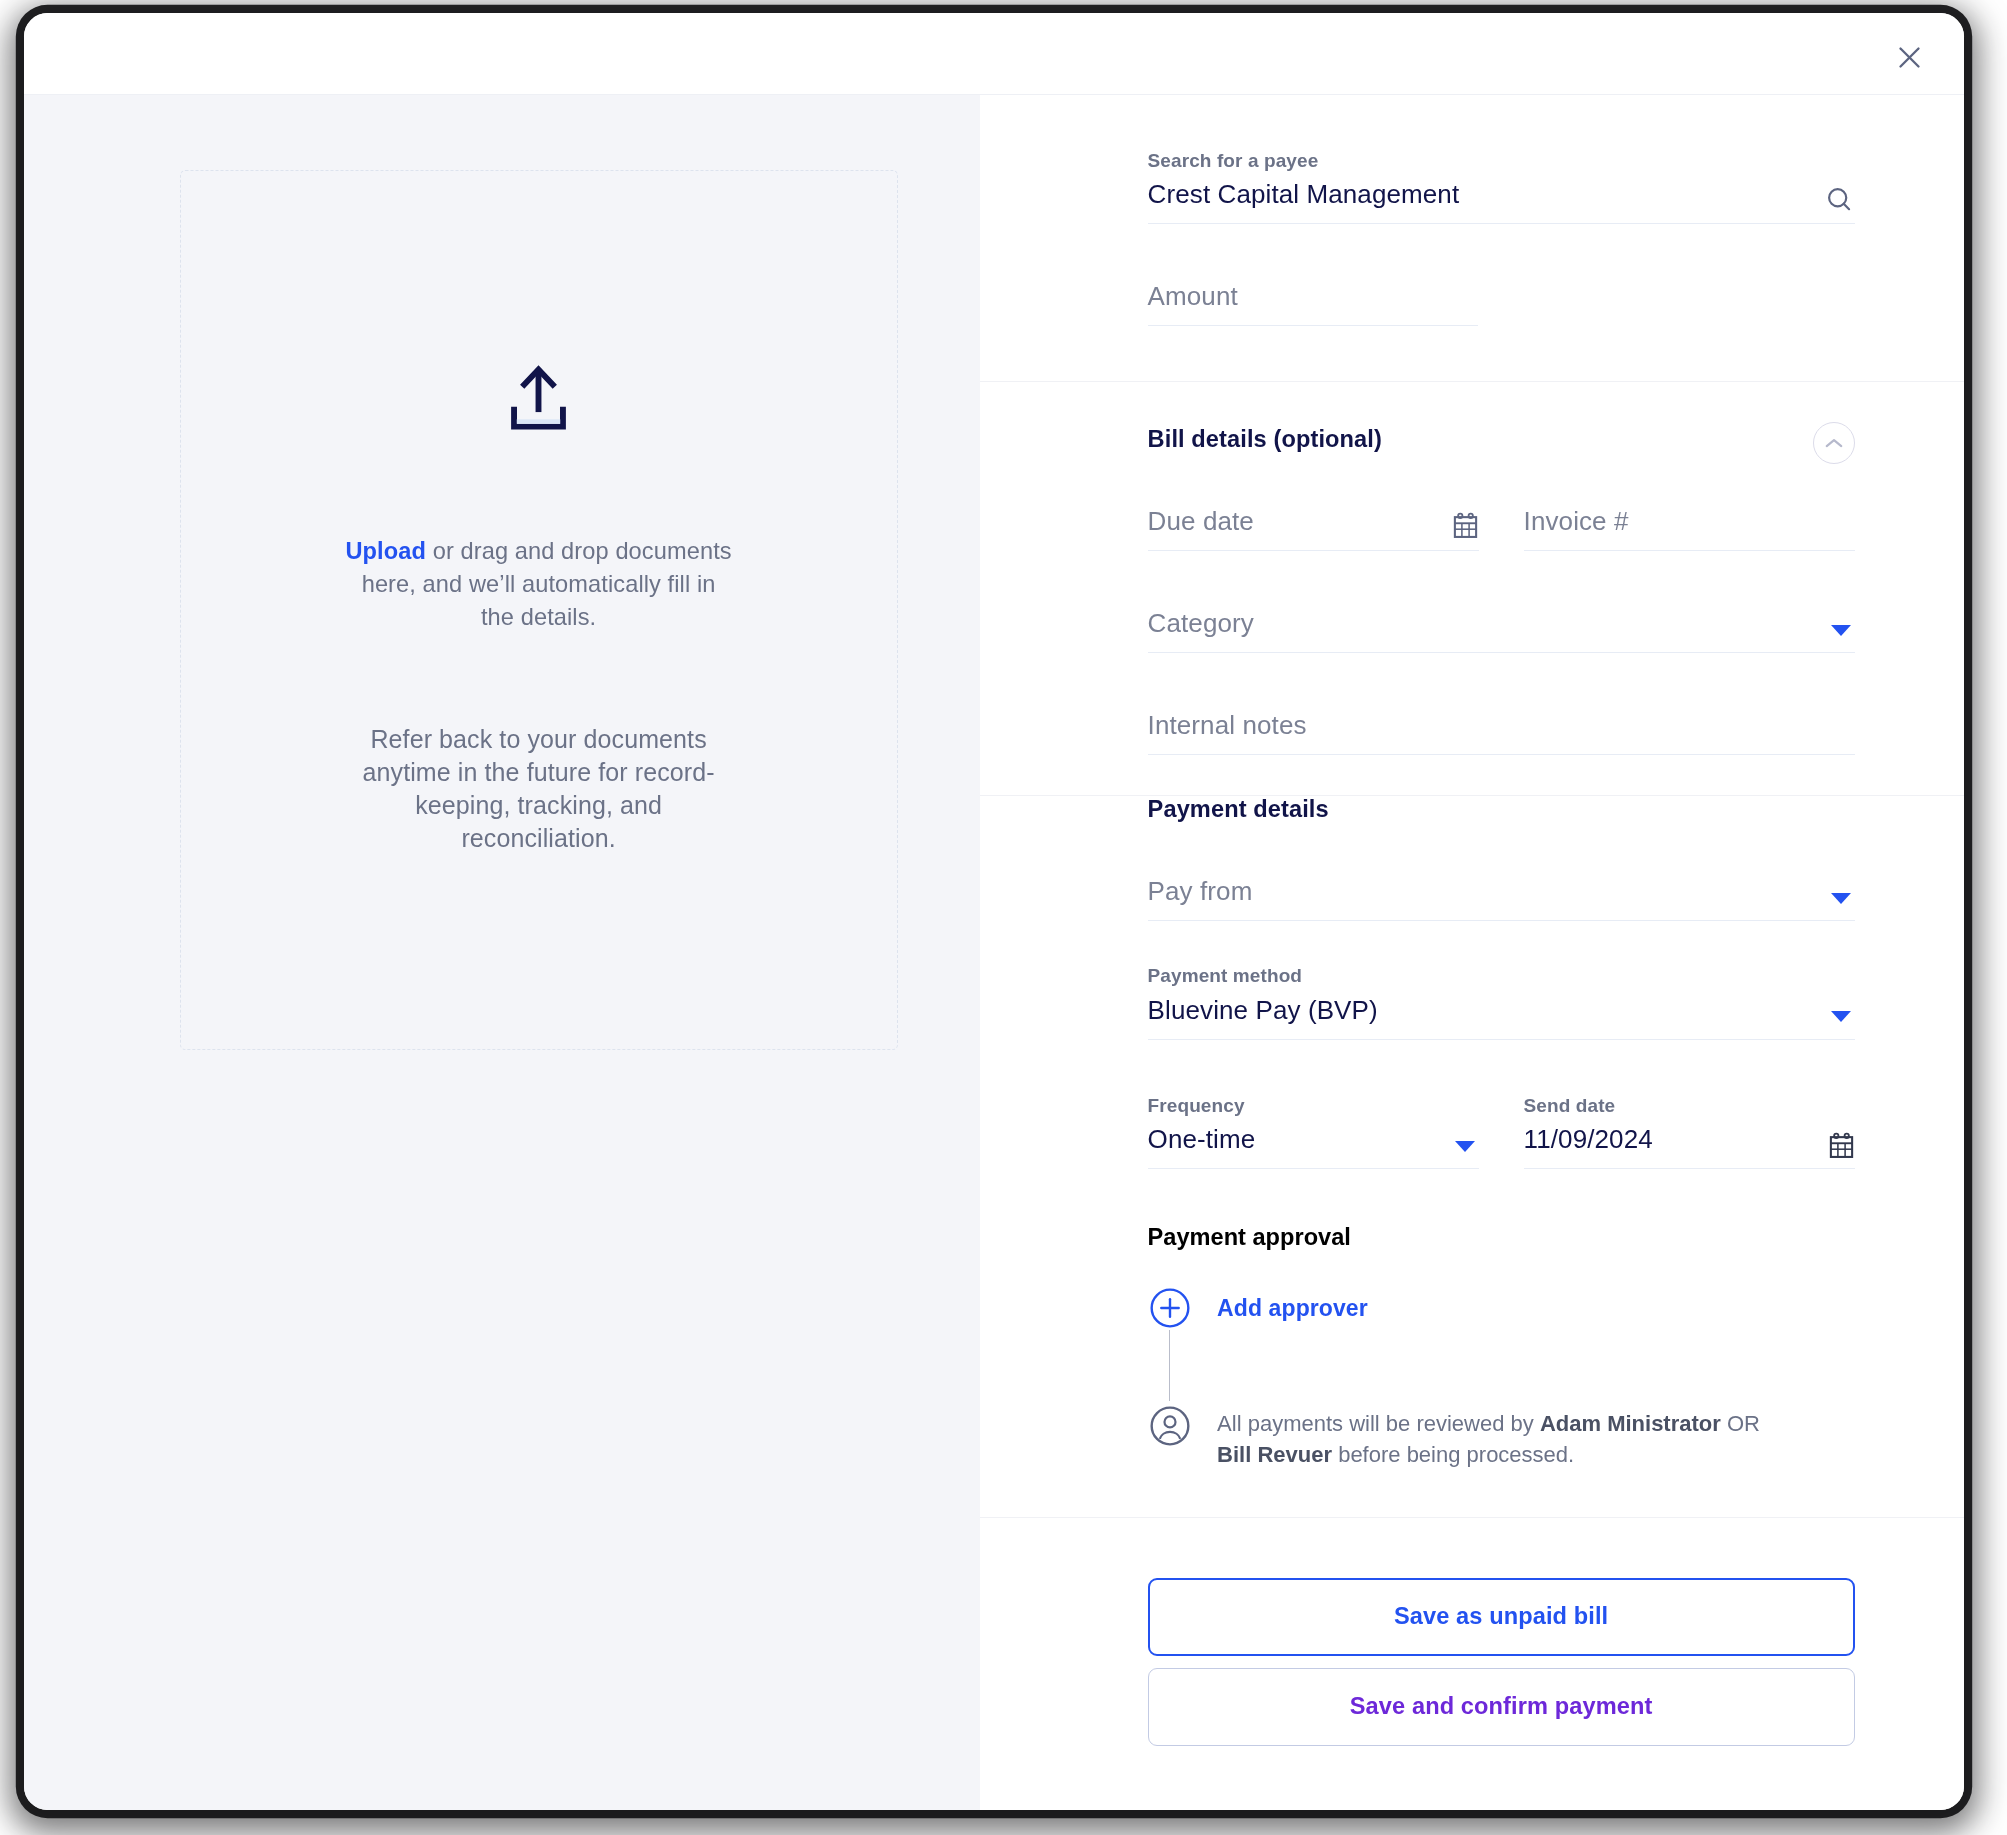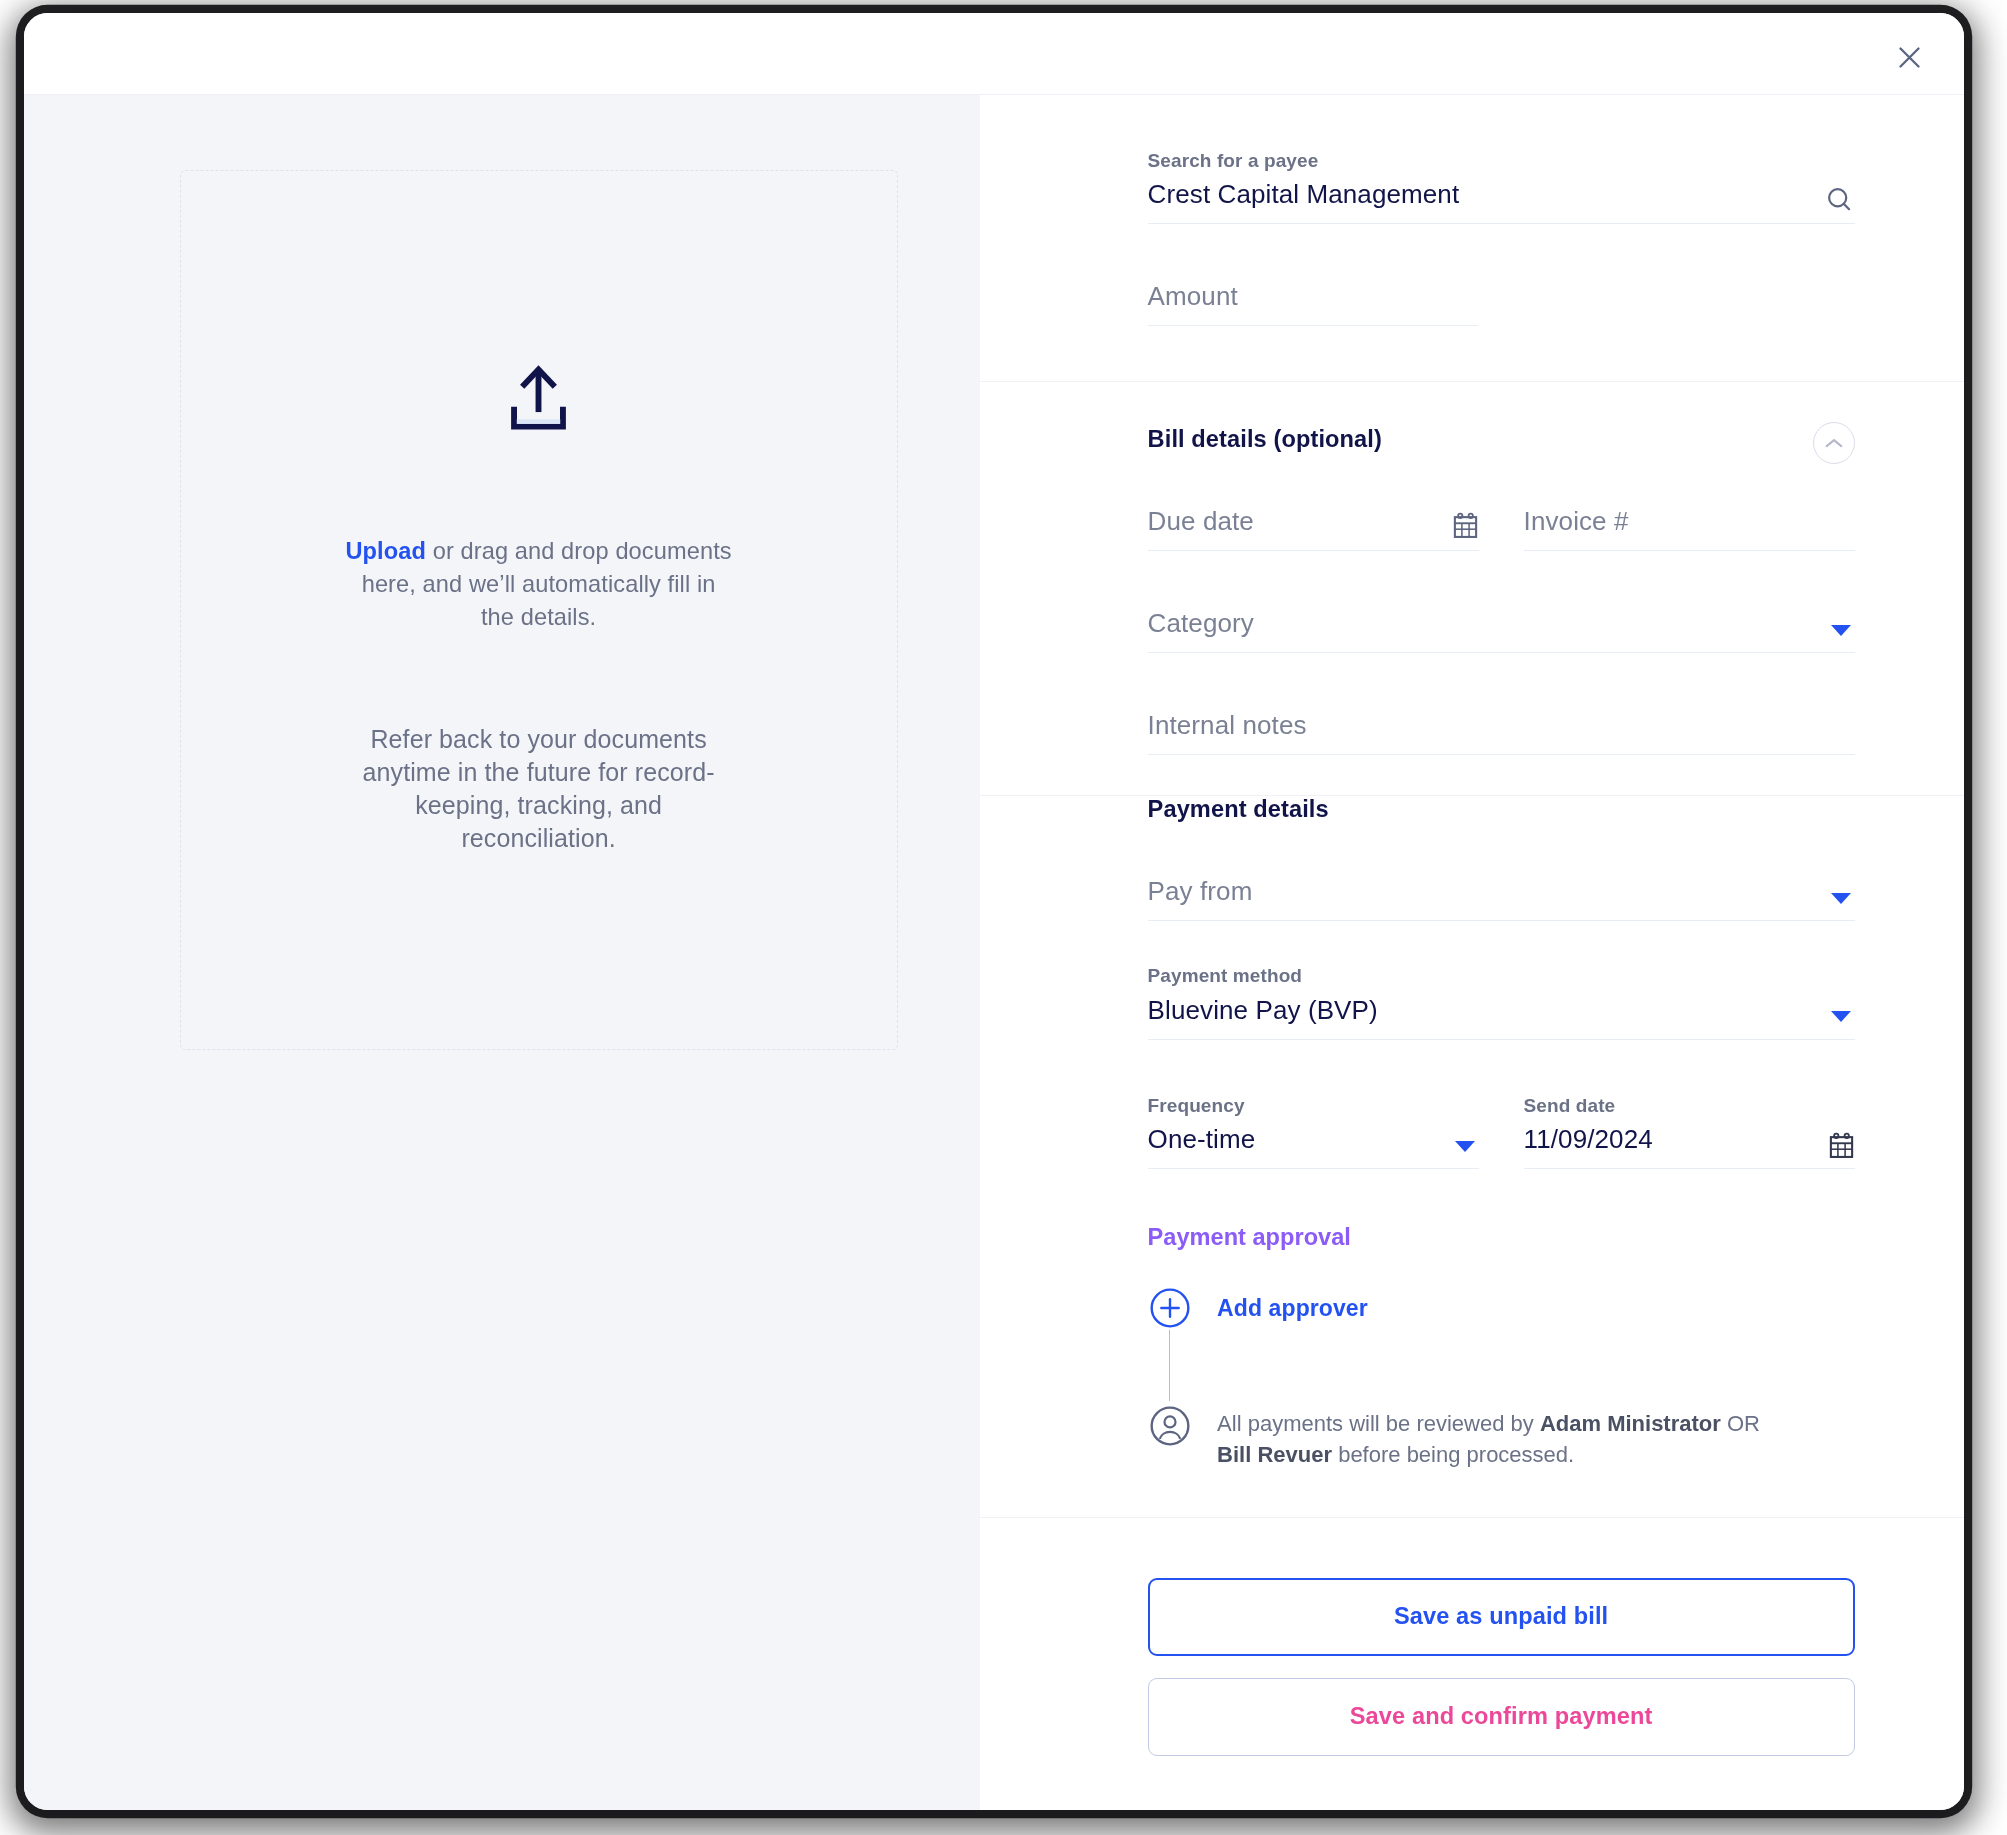--- a/index.html
+++ b/index.html
@@ -218,21 +218,21 @@
     align-items: center;
     justify-content: center;
     cursor: pointer;
     background: #fff;
   }
 
   
   .approval-title {
     font-size: 23.6px;
     font-weight: 700;
-    color: #8b5cf6;
+    color: #000000;
     margin-bottom: 35px;
   }
   .approval-list { position: relative; }
   .approval-row {
     display: flex;
     align-items: flex-start;
     gap: 25.5px;
     position: relative;
   }
   .approval-connector {
@@ -275,23 +275,23 @@
     justify-content: center;
     background: #ffffff;
     cursor: pointer;
   }
   .btn-primary-outline {
     border: 2.7px solid #2352f0;
     color: #2352f0;
   }
   .btn-disabled {
     border: 1.8px solid #c3cbe4;
-    color: #ec4899;
+    color: #6d28d9;
     cursor: default;
-    margin-top: 22px;
+    margin-top: 12px;
   }
 </style>
 </head>
 <body>
 
 <div id="stage">
   <div class="modal">
 
     <div class="modal-header">
       <div class="close-btn">

